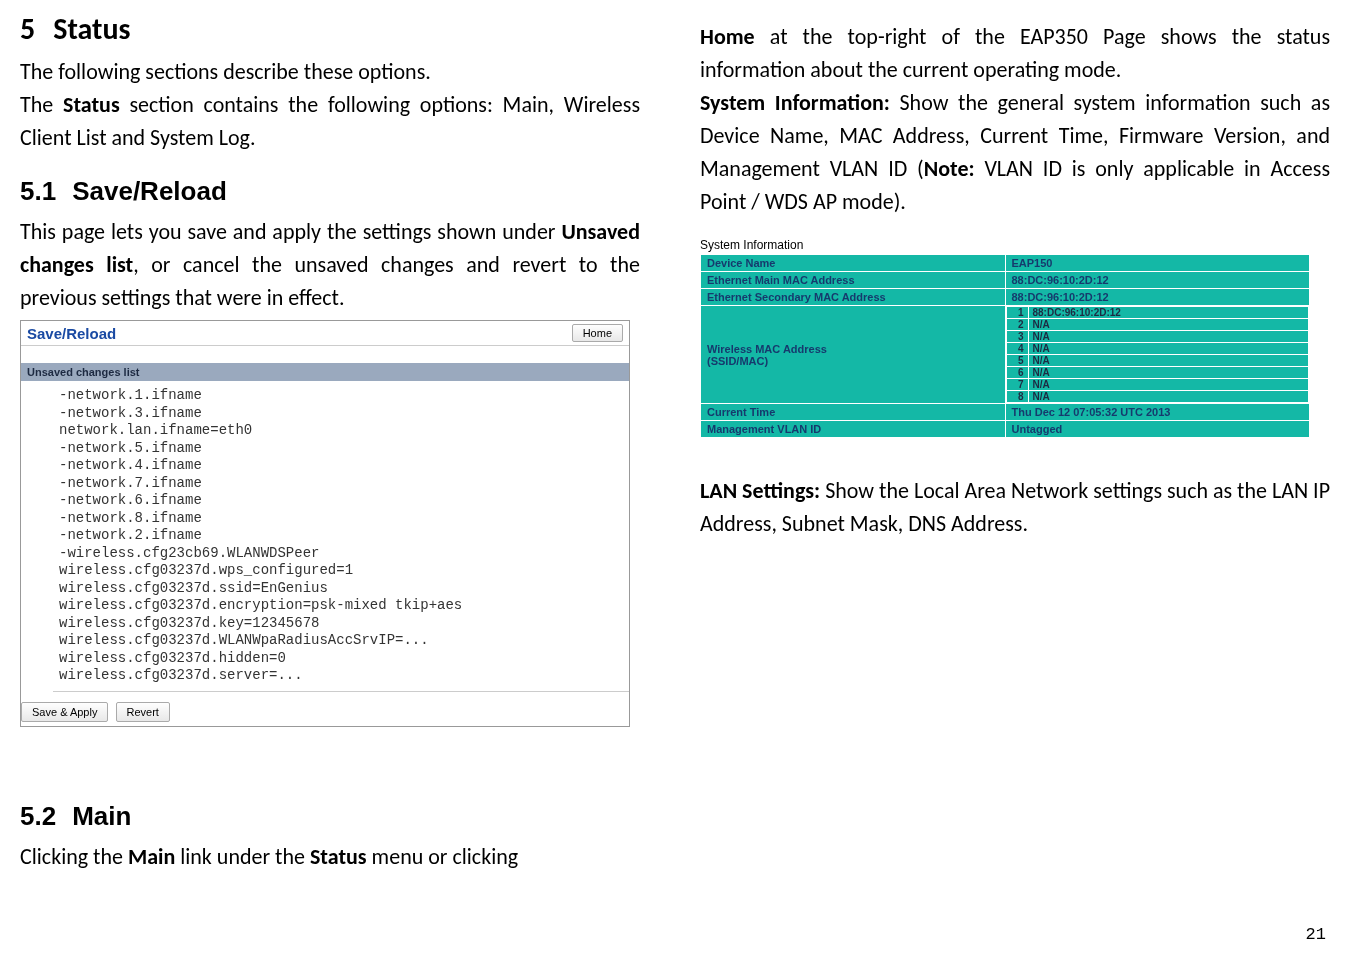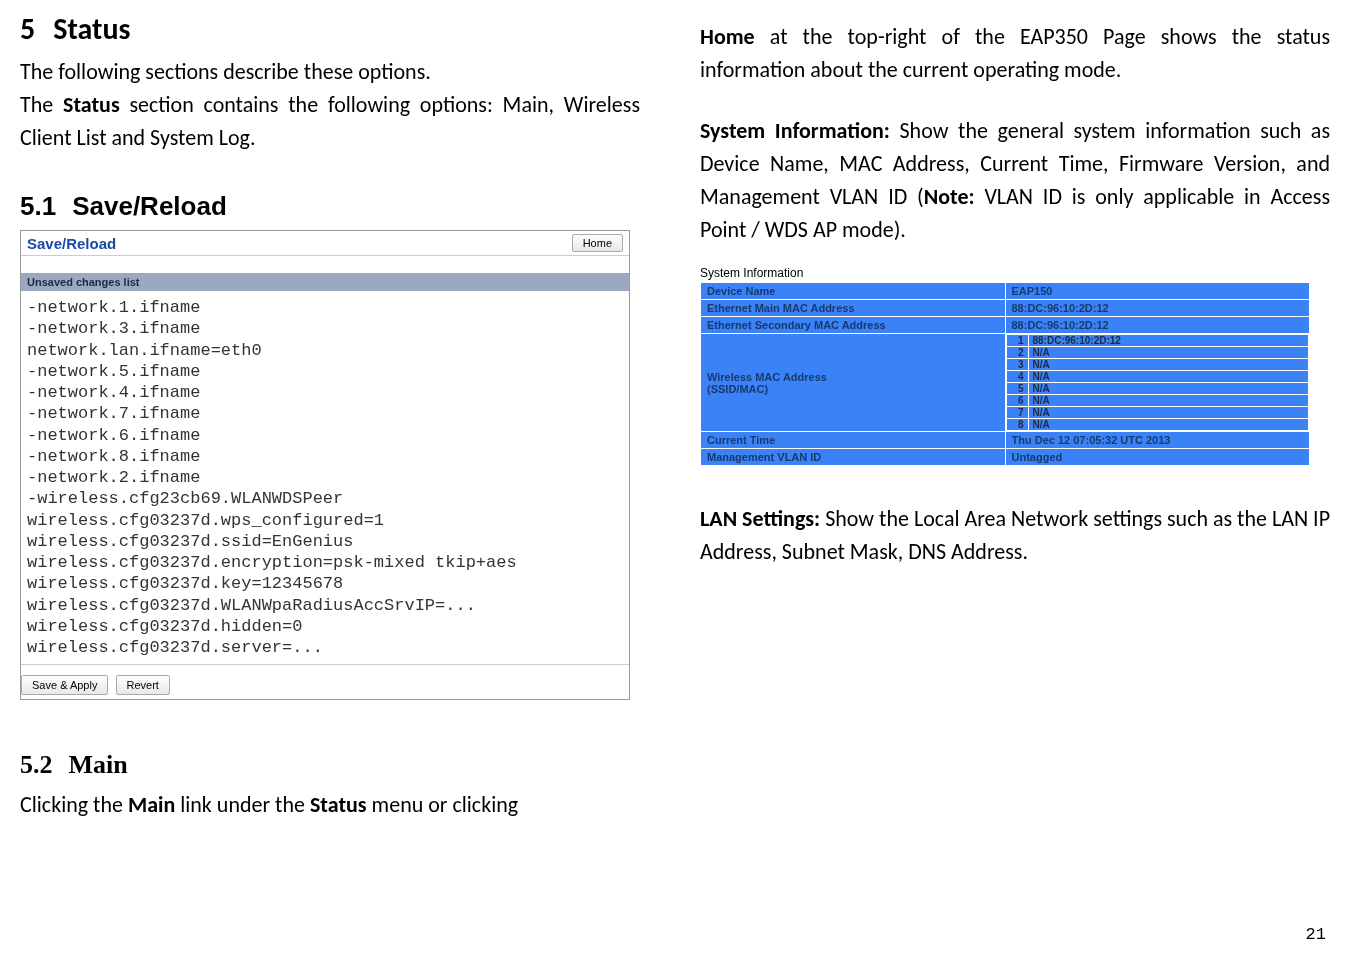--- a/index.html
+++ b/index.html
@@ -25,21 +25,21 @@
       font-weight: bold;
       margin-bottom: 8px;
       display: flex;
       gap: 18px;
     }
     h1 .num { }
     h2 {
       font-family: Arial, sans-serif;
       font-size: 26px;
       font-weight: bold;
-      margin-top: 37px;
+      margin-top: 22px;
       margin-bottom: 8px;
       display: flex;
       gap: 16px;
     }
     h2 .num { }
     p {
       font-family: Calibri, 'Segoe UI', sans-serif;
       font-size: 22px;
       line-height: 1.5;
       text-align: justify;
@@ -76,26 +76,27 @@
     .ss1-bar {
       background: #9aa9be;
       color: #1d2a42;
       padding: 3px 6px;
       font-weight: bold;
       font-size: 11px;
       border-top: 1px solid #fff;
     }
     .ss1-pre {
       font-family: 'Courier New', monospace;
-      font-size: 17px;
+      font-size: 14px;
       padding: 6px;
       white-space: pre;
       line-height: 1.25;
       color: #333;
       border-bottom: 1px solid #ccc;
+      margin-left: 32px;
     }
     .ss1-buttons {
       padding: 10px 0 4px 0;
     }
     .ss1-btn {
       background: linear-gradient(#fefefe, #e8e8e8);
       border: 1px solid #aaa;
       border-radius: 2px;
       font-size: 11px;
       padding: 3px 10px;
@@ -111,21 +112,21 @@
       color: #000;
       font-weight: normal;
       font-size: 12px;
       margin-bottom: 2px;
     }
     .ss2-table {
       width: 100%;
       border-collapse: collapse;
     }
     .ss2-table td {
-      background: #3b82f6;
+      background: #14b8a6;
       color: #1d2a42;
       padding: 2px 6px;
       border: 1px solid #fff;
       font-size: 11px;
       vertical-align: middle;
     }
     .ss2-table td.label {
       color: #163a6d;
       font-weight: bold;
       width: 50%;
@@ -169,20 +170,23 @@
     </h1>
     <p>The following sections describe these options.</p>
     <p>
       <span>The </span><span class="b">Status</span><span> section contains the following options: Main, Wireless Client List and System Log.</span>
     </p>
 
     <h2>
       <span class="num">5.1</span>
       <span>Save/Reload</span>
     </h2>
+    <p>
+      <span>This page lets you save and apply the settings shown under </span><span class="b">Unsaved changes list</span><span>, or cancel the unsaved changes and revert to the previous settings that were in effect.</span>
+    </p>
 
     <div class="screenshot1">
       <div class="ss1-top">
         <span class="ss1-title">Save/Reload</span>
         <button class="ss1-home-btn">Home</button>
       </div>
       <div style="height:16px;"></div>
       <div class="ss1-bar">Unsaved changes list</div>
       <div class="ss1-pre">-network.1.ifname
 -network.3.ifname
@@ -200,34 +204,34 @@
 wireless.cfg03237d.key=12345678
 wireless.cfg03237d.WLANWpaRadiusAccSrvIP=...
 wireless.cfg03237d.hidden=0
 wireless.cfg03237d.server=...</div>
       <div class="ss1-buttons">
         <button class="ss1-btn">Save &amp; Apply</button>
         <button class="ss1-btn">Revert</button>
       </div>
     </div>
 
-    <h2 style="margin-top:50px;font-family:Liberation Serif, serif;">
+    <h2 style="margin-top:74px;">
       <span class="num">5.2</span>
       <span>Main</span>
     </h2>
     <p>
       <span>Clicking the </span><span class="b">Main</span><span> link under the </span><span class="b">Status</span><span> menu or clicking</span>
     </p>
   </div>
 
   <div class="col col-right">
     <p>
       <span class="b">Home</span><span> at the top-right of the EAP350 Page shows the status information about the current operating mode.</span>
     </p>
-    <p style="margin-top:28px;">
+    <p style="">
       <span class="b">System Information:</span><span> Show the  general system information such as Device Name, MAC Address, Current Time, Firmware Version, and Management VLAN ID (</span><span class="b">Note:</span><span> VLAN ID is only applicable in Access Point / WDS AP mode).</span>
     </p>
 
     <div class="screenshot2">
       <div class="ss2-title">System Information</div>
       <table class="ss2-table">
         <tbody>
             <tr>
               <td class="label">Device Name</td>
               <td class="val">EAP150</td>

